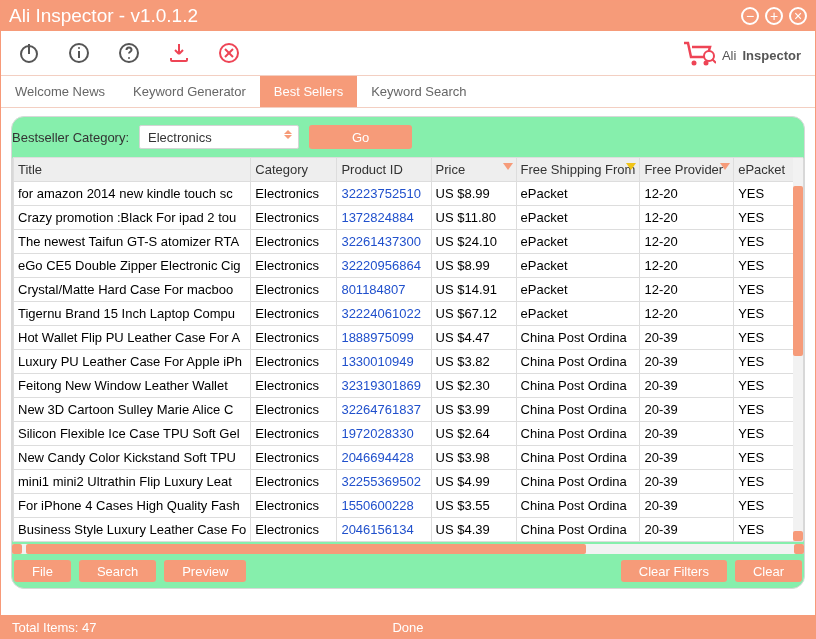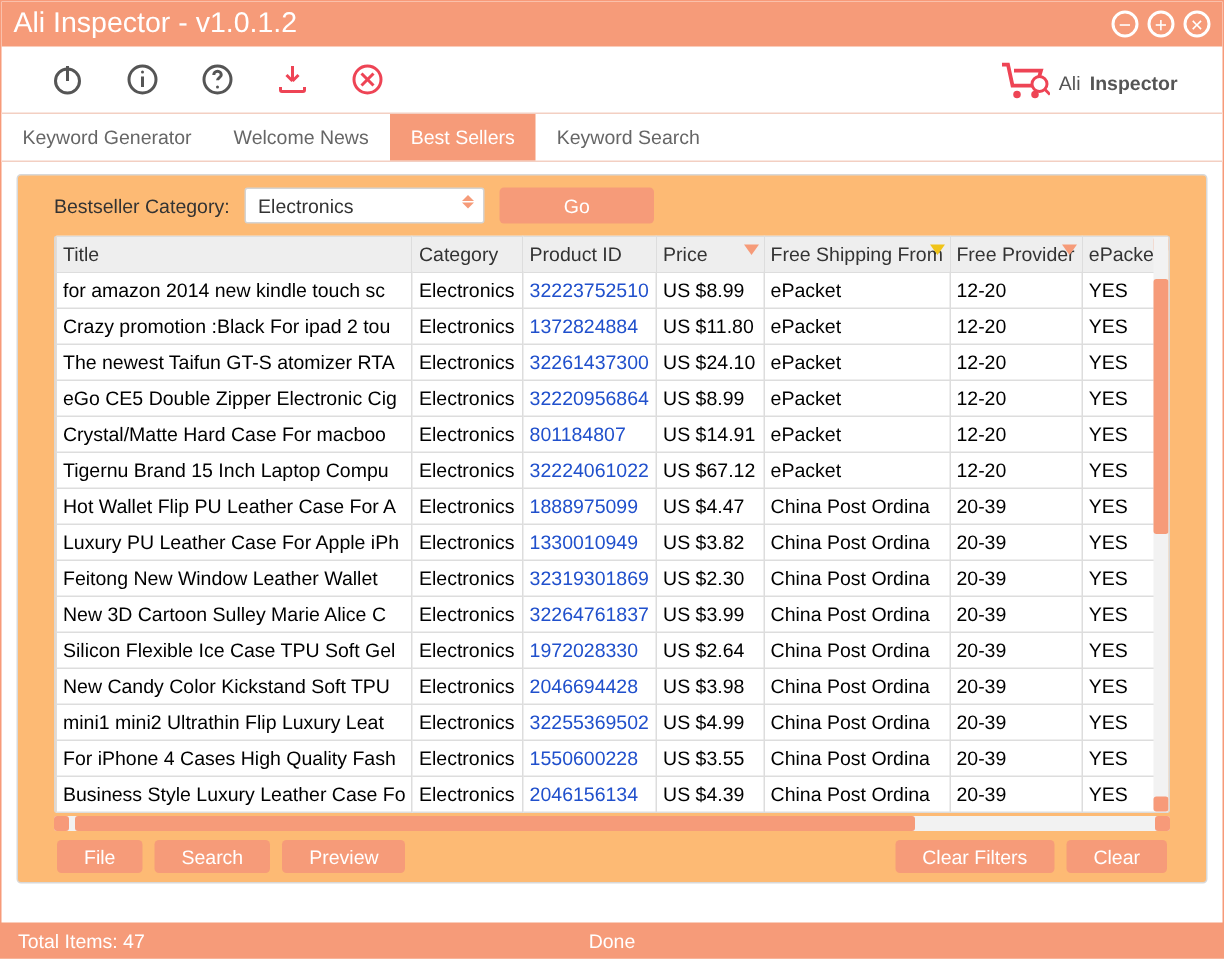--- a/index.html
+++ b/index.html
@@ -4,34 +4,34 @@
 <style>
   *{box-sizing:border-box;margin:0;padding:0;font-family:Arial,Helvetica,sans-serif;font-size:13px;user-select:none}
   body{background:#fff;width:816px;height:639px;overflow:hidden;border:1px solid #f79a79}
 
   
   .titlebar{height:30px;background:#f69b79;display:flex;align-items:center;padding:0 8px;color:#fff}
   .titlebar .title{flex:1;font-size:19px}
   .winbtn{width:18px;height:18px;border-radius:50%;border:2px solid #fff;margin-left:6px;display:flex;align-items:center;justify-content:center;color:#fff;font-size:14px;line-height:1;cursor:pointer}
 
   
-  .toolrow{display:flex;align-items:flex-end;padding:8px 30px;gap:22px}
+  .toolrow{display:flex;align-items:flex-end;padding:8px 14px;gap:22px}
   .toolicon{width:28px;height:28px;display:flex;align-items:center;justify-content:center;cursor:pointer;border-radius:3px}
   .toolicon svg{display:block}
   .logo{margin-left:auto;display:flex;align-items:center;gap:6px}
   .logo-text{font-size:22px;color:#555}
   .logo-text b{font-weight:700;color:#555}
 
   
   .tabs{display:flex;align-items:flex-end;background:#fff;border-top:1px solid #f3cfc2;border-bottom:1px solid #f3cfc2}
   .tab{padding:8px 14px;color:#666;cursor:pointer}
   .tab.active{background:#f69b79;color:#fff}
 
   
-  .main{margin:8px 10px 6px;border:1px solid #d8d8d8;border-radius:3px;padding:8px 24px 4px;background:#fdba74}
+  .main{margin:8px 10px 6px;border:1px solid #d8d8d8;border-radius:13px;padding:8px 0 4px;background:#86efac}
 
   .catrow{display:flex;align-items:center;gap:10px;margin-bottom:8px}
   .catrow label{color:#333}
   .select{position:relative;flex:0 0 160px;height:24px;border:1px solid #d4d4d4;background:#fff;border-radius:2px;display:flex;align-items:center;padding:0 20px 0 8px;color:#333;cursor:pointer}
   .select .chev{position:absolute;right:6px;top:4px;display:flex;flex-direction:column;gap:1px}
   .select .chev span{width:0;height:0;border-left:4px solid transparent;border-right:4px solid transparent}
   .select .chev .up{border-bottom:4px solid #f69b79}
   .select .chev .dn{border-top:4px solid #f69b79}
   .go{width:103px;height:24px;border:none;background:#f69b79;color:#fff;border-radius:3px;cursor:pointer}
 
@@ -114,22 +114,22 @@
       <circle cx="12" cy="24" r="2.5" fill="#e45"></circle>
         <circle cx="24" cy="24" r="2.5" fill="#e45"></circle>
       <circle cx="27" cy="17" r="5" fill="#fff" stroke="#e45" stroke-width="2"></circle>
       <line x1="30" y1="20" x2="34" y2="24" stroke="#e45" stroke-width="2"></line>
     </svg>
     <span class="logo-text"><span>Ali</span> <b>Inspector</b></span>
   </span>
 </div>
 
 <div class="tabs">
+  <div class="tab">Welcome News</div>
   <div class="tab">Keyword Generator</div>
-  <div class="tab">Welcome News</div>
   <div class="tab active">Best Sellers</div>
   <div class="tab">Keyword Search</div>
 </div>
 
 <div class="main">
 
   <div class="catrow">
     <label>Bestseller Category:</label>
     <div class="select">
       <span>Electronics</span>

